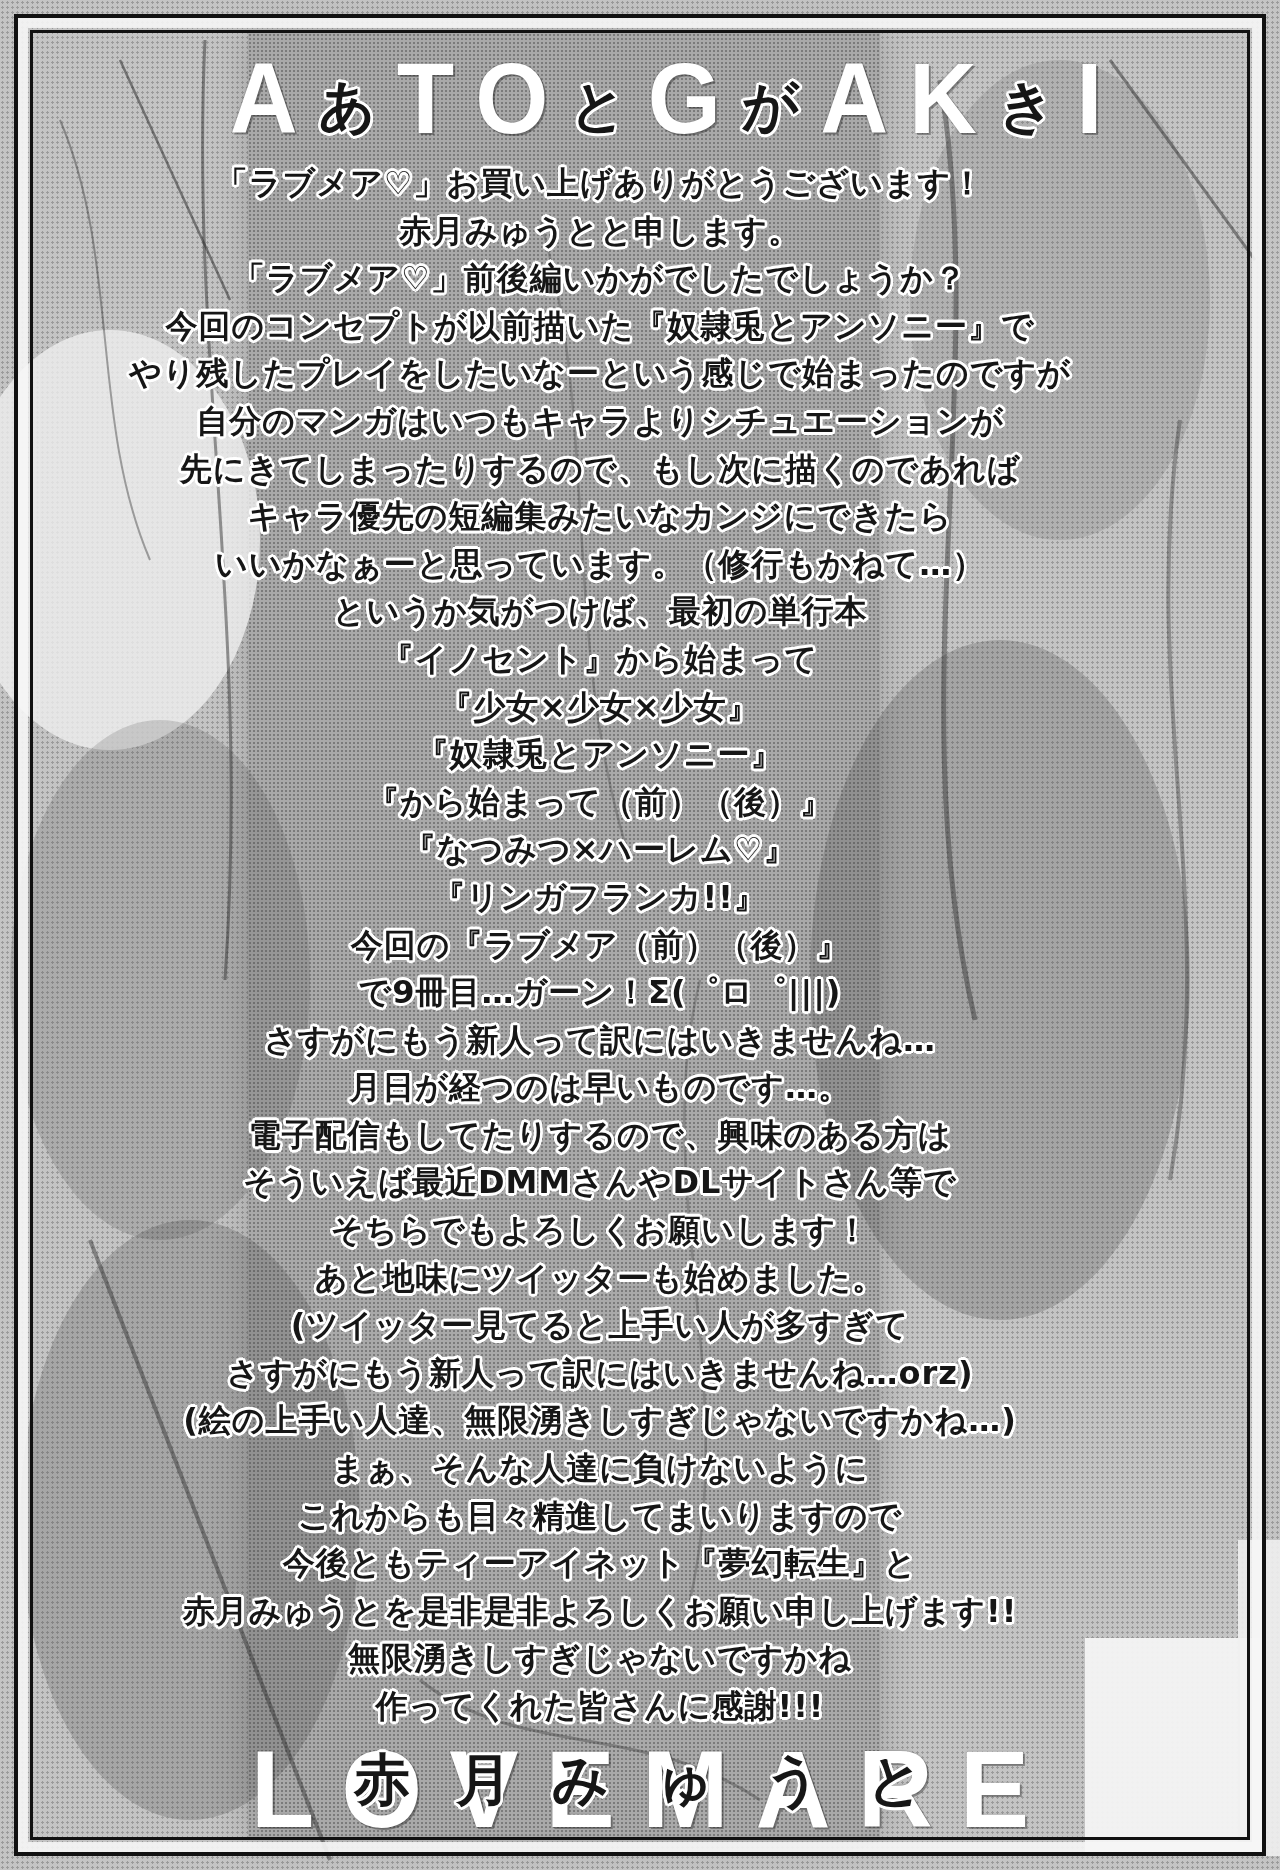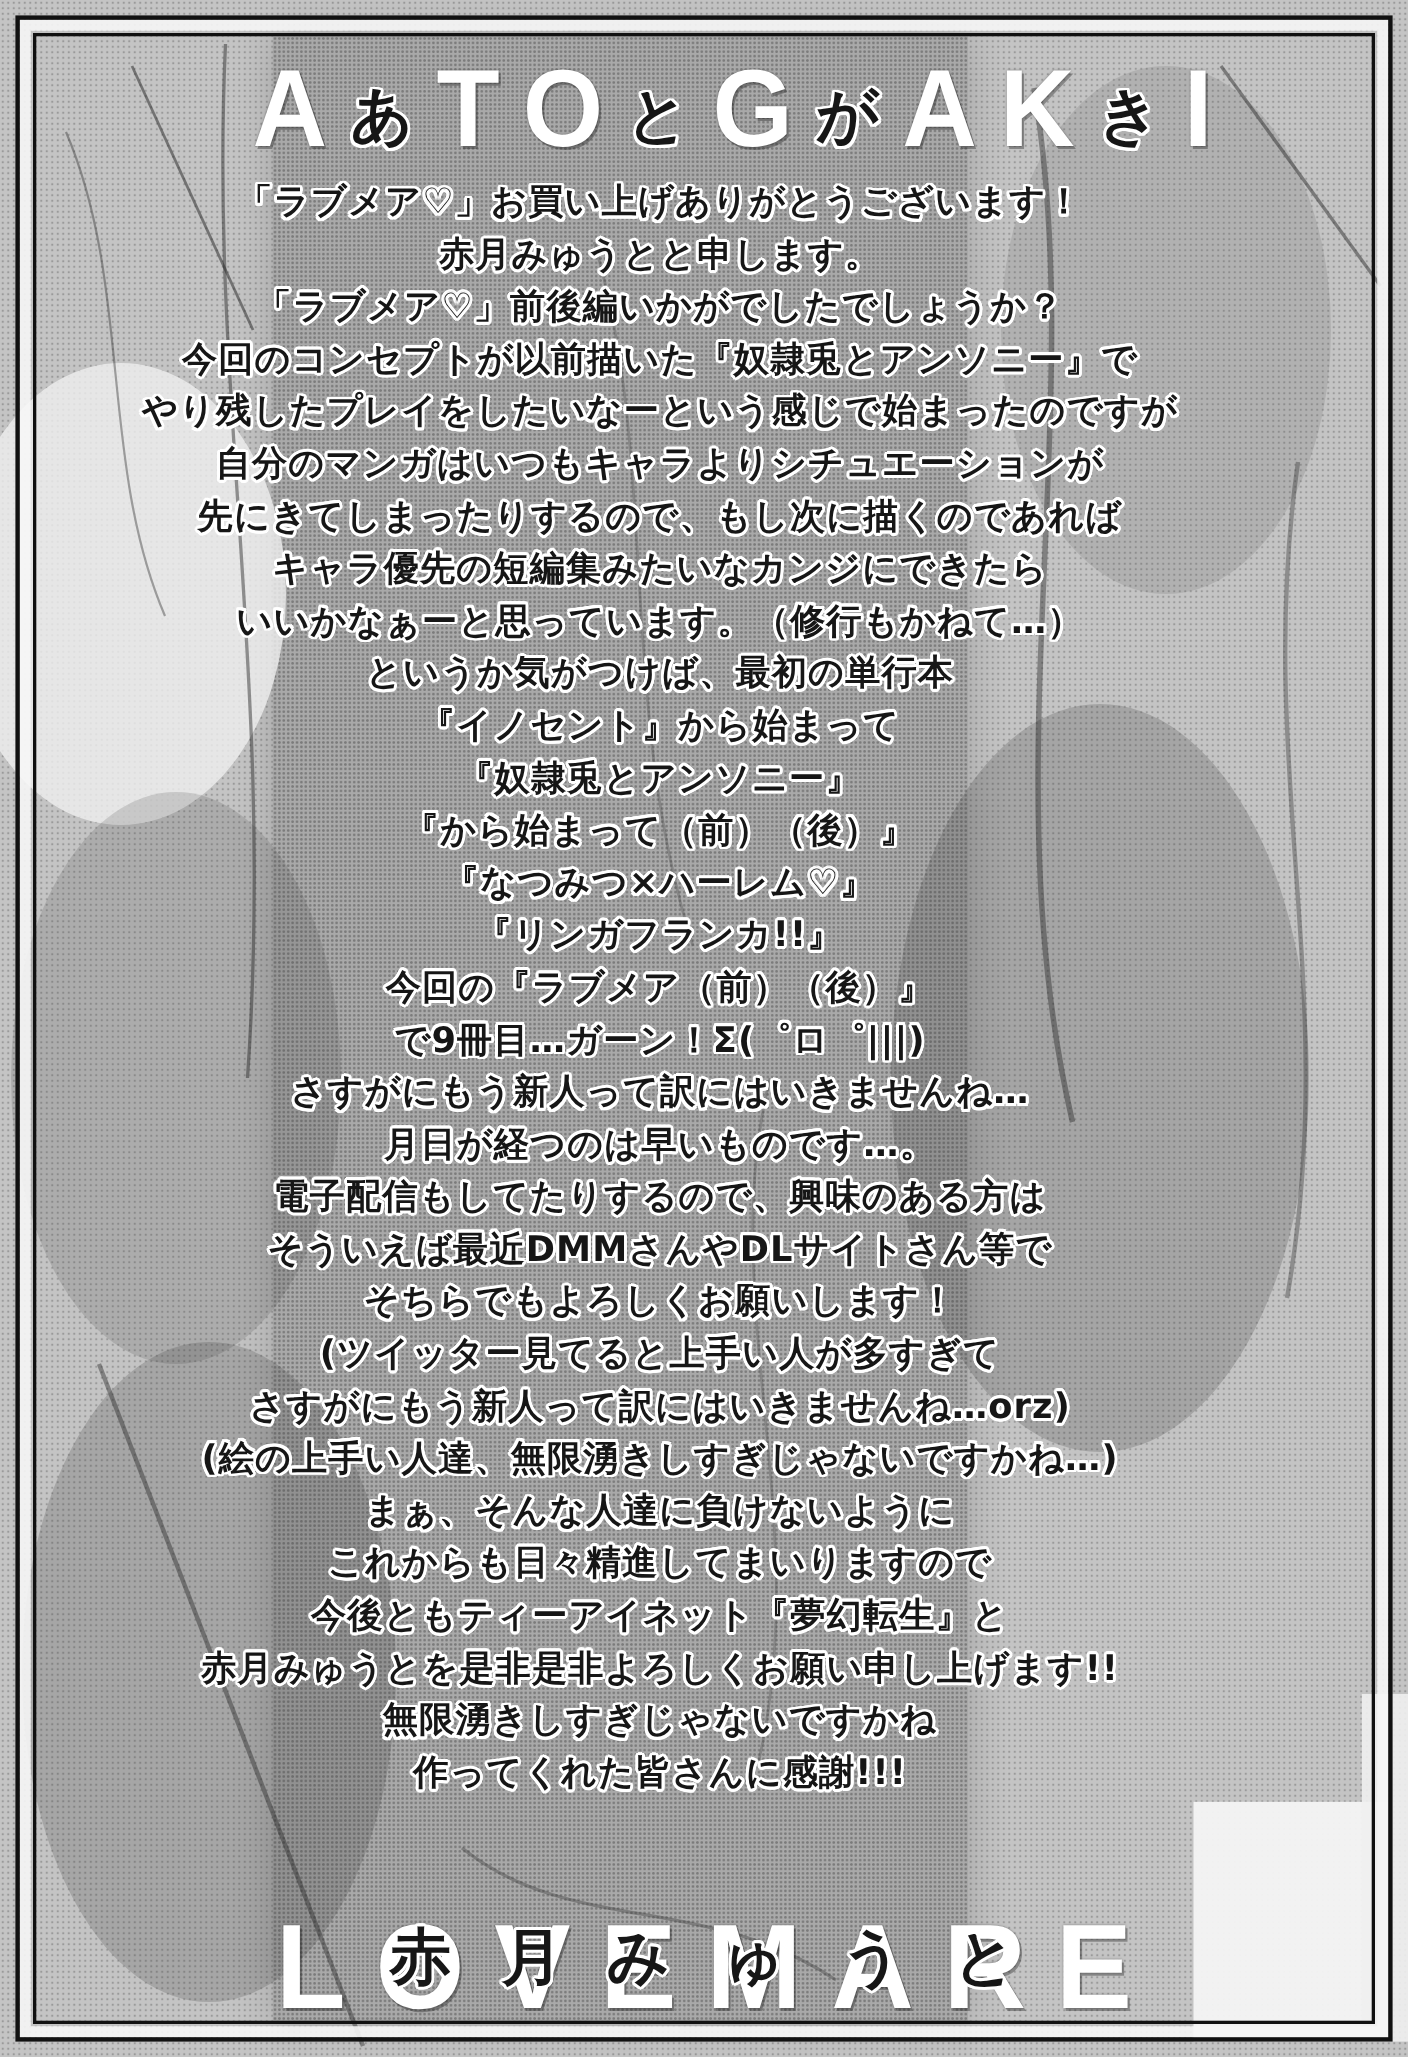--- a/index.html
+++ b/index.html
@@ -123,31 +123,33 @@
   <div class="aw-line ink">赤月みゅうとと申します。</div>
   <div class="aw-line ink">「ラブメア♡」前後編いかがでしたでしょうか？</div>
   <div class="aw-line ink">今回のコンセプトが以前描いた『奴隷兎とアンソニー』で</div>
   <div class="aw-line ink">やり残したプレイをしたいなーという感じで始まったのですが</div>
   <div class="aw-line ink">自分のマンガはいつもキャラよりシチュエーションが</div>
   <div class="aw-line ink">先にきてしまったりするので、もし次に描くのであれば</div>
   <div class="aw-line ink">キャラ優先の短編集みたいなカンジにできたら</div>
   <div class="aw-line ink">いいかなぁーと思っています。（修行もかねて…）</div>
   <div class="aw-line ink">というか気がつけば、最初の単行本</div>
   <div class="aw-line ink">『イノセント』から始まって</div>
+  <div class="aw-line ink">『少女×少女×少女』</div>
   <div class="aw-line ink">『奴隷兎とアンソニー』</div>
   <div class="aw-line ink">『から始まって（前）（後）』</div>
   <div class="aw-line ink">『なつみつ×ハーレム♡』</div>
   <div class="aw-line ink">『リンガフランカ!!』</div>
   <div class="aw-line ink">今回の『ラブメア（前）（後）』</div>
   <div class="aw-line ink">で9冊目…ガーン！Σ(゜ロ゜|||)</div>
   <div class="aw-line ink">さすがにもう新人って訳にはいきませんね…</div>
   <div class="aw-line ink">月日が経つのは早いものです…。</div>
   <div class="aw-line ink">電子配信もしてたりするので、興味のある方は</div>
   <div class="aw-line ink">そういえば最近DMMさんやDLサイトさん等で</div>
   <div class="aw-line ink">そちらでもよろしくお願いします！</div>
+  <div class="aw-line ink">あと地味にツイッターも始めました。</div>
   <div class="aw-line ink">(ツイッター見てると上手い人が多すぎて</div>
   <div class="aw-line ink">さすがにもう新人って訳にはいきませんね…orz)</div>
   <div class="aw-line ink">(絵の上手い人達、無限湧きしすぎじゃないですかね…)</div>
   <div class="aw-line ink">まぁ、そんな人達に負けないように</div>
   <div class="aw-line ink">これからも日々精進してまいりますので</div>
   <div class="aw-line ink">今後ともティーアイネット『夢幻転生』と</div>
   <div class="aw-line ink">赤月みゅうとを是非是非よろしくお願い申し上げます!!</div>
   <div class="aw-line ink">無限湧きしすぎじゃないですかね</div>
   <div class="aw-line ink">作ってくれた皆さんに感謝!!!</div>
 </div>

